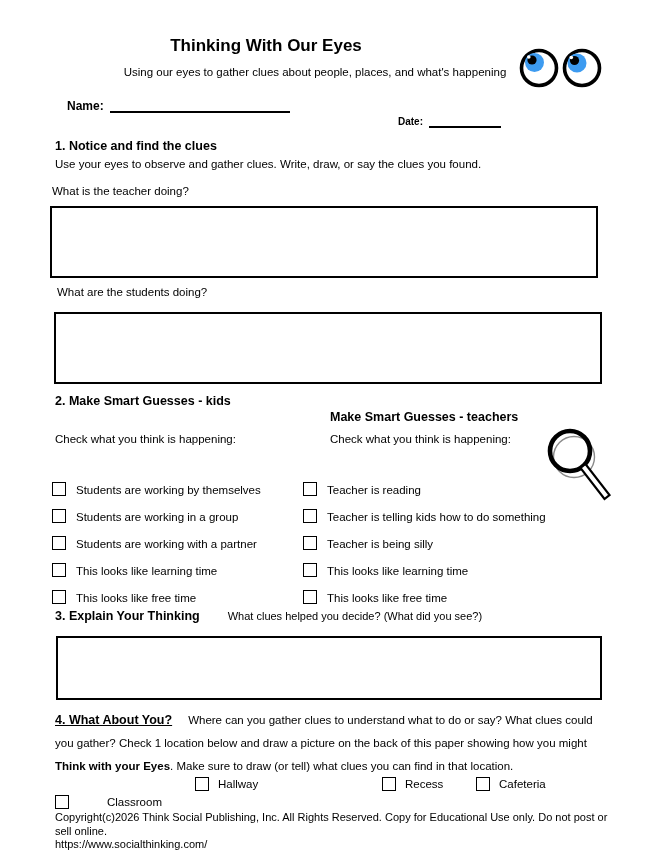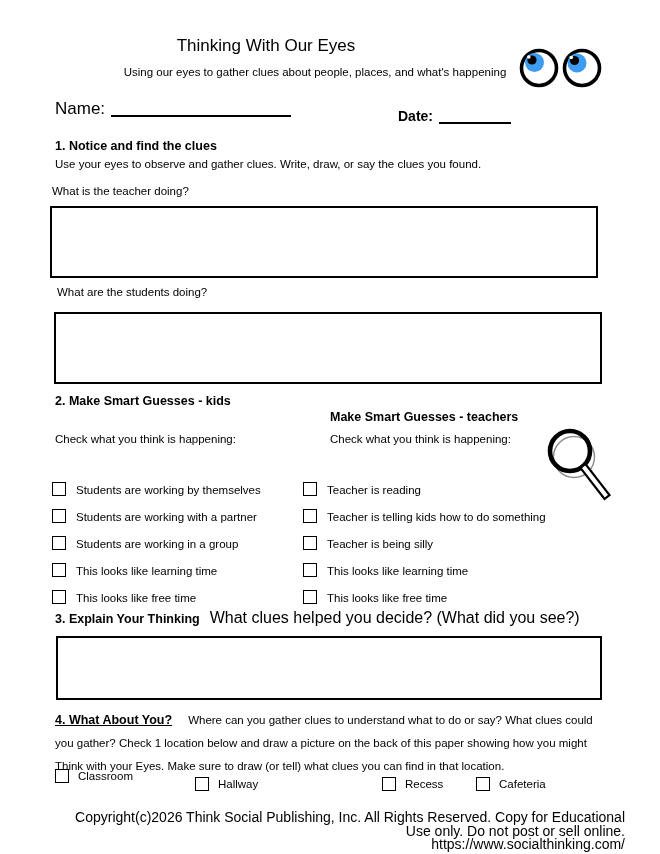--- a/index.html
+++ b/index.html
@@ -10,32 +10,32 @@
     background: #fff;
     color: #000;
     font-family: "Liberation Sans", sans-serif;
     overflow: hidden;
   }
   .abs { position: absolute; }
 
   .title {
     top: 36px; left: 0; width: 532px;
     text-align: center;
-    font-size: 17px; font-weight: normal;
+    font-size: 17px; font-weight: bold;
     letter-spacing: 0px;
   }
   .subtitle {
     top: 66px; left: -15px; width: 660px;
     text-align: center;
     font-size: 11.5px;
   }
   .eyes-svg { top: 46px; left: 517px; }
 
-  .name-row { top: 99px; left: 55px; font-size: 17px; font-weight: normal; }
-  .date-row { top: 108px; left: 378px; font-size: 14px; font-weight: bold; padding-left: 20px; }
+  .name-row { top: 99px; left: 67px; font-size: 12px; font-weight: bold; }
+  .date-row { top: 114px; left: 378px; font-size: 10px; font-weight: bold; padding-left: 20px; }
   .blank {
     display: inline-block;
     border-bottom: 2px solid #000;
     height: 12px;
     vertical-align: -3px;
     margin-left: 6px;
   }
   .name-blank { width: 180px; }
   .date-blank { width: 72px; }
 
@@ -76,42 +76,41 @@
     border: 1.6px solid #000;
     background: #fff;
     box-sizing: content-box;
     flex: 0 0 auto;
   }
   .cb-label { margin-left: 10px; font-size: 11.5px; }
 
   .magnifier-svg { top: 418px; left: 533px; }
 
   .s3-line { top: 609px; left: 55px; white-space: nowrap; }
-  .s3-prompt { font-size: 16px; font-weight: normal; margin-left: 10px; }
+  .s3-prompt { font-size: 11px; font-weight: normal; margin-left: 28px; }
 
   .s4-para {
     top: 709px; left: 55px; width: 560px;
     font-size: 11.5px;
     line-height: 23px;
   }
   .s4-heading { font-size: 12.5px; font-weight: bold; margin-right: 16px; text-decoration: underline; }
-  .s4-bold { font-weight: normal; }
+  .s4-bold { font-weight: bold; }
 
   .loc-row-item { display: flex; align-items: center; white-space: nowrap; }
-  .loc-1 { top: 769px; left: 55px; }
+  .loc-1 { top: 795px; left: 55px; gap: 29px; }
   .loc-2 { top: 777px; left: 195px; }
   .loc-3 { top: 777px; left: 338px; padding-left: 44px; }
   .loc-4 { top: 777px; left: 476px; }
   .loc-label { margin-left: 9px; font-size: 11.5px; }
 
   .footer {
     top: 811px; left: 55px; width: 570px;
-    font-size: 14px;
+    font-size: 11px;
     line-height: 13.5px;
-    text-align: right;
   }
 </style>
 </head>
 <body>
 
 <div class="page">
 
   <div class="abs title">Thinking With Our Eyes</div>
   <div class="abs subtitle">Using our eyes to gather clues about people, places, and what's happening</div>
 
@@ -147,25 +146,25 @@
   <div class="abs body-text s2-prompt-kids">Check what you think is happening:</div>
   <div class="abs body-text s2-prompt-teachers">Check what you think is happening:</div>
 
   <div class="abs check-col col-kids">
     <div class="check-row">
       <span class="cb"></span>
       <span class="cb-label">Students are working by themselves</span>
     </div>
     <div class="check-row">
       <span class="cb"></span>
+      <span class="cb-label">Students are working in a group</span>
+    </div>
+    <div class="check-row">
+      <span class="cb"></span>
       <span class="cb-label">Students are working with a partner</span>
-    </div>
-    <div class="check-row">
-      <span class="cb"></span>
-      <span class="cb-label">Students are working in a group</span>
     </div>
     <div class="check-row">
       <span class="cb"></span>
       <span class="cb-label">This looks like learning time</span>
     </div>
     <div class="check-row">
       <span class="cb"></span>
       <span class="cb-label">This looks like free time</span>
     </div>
   </div>

